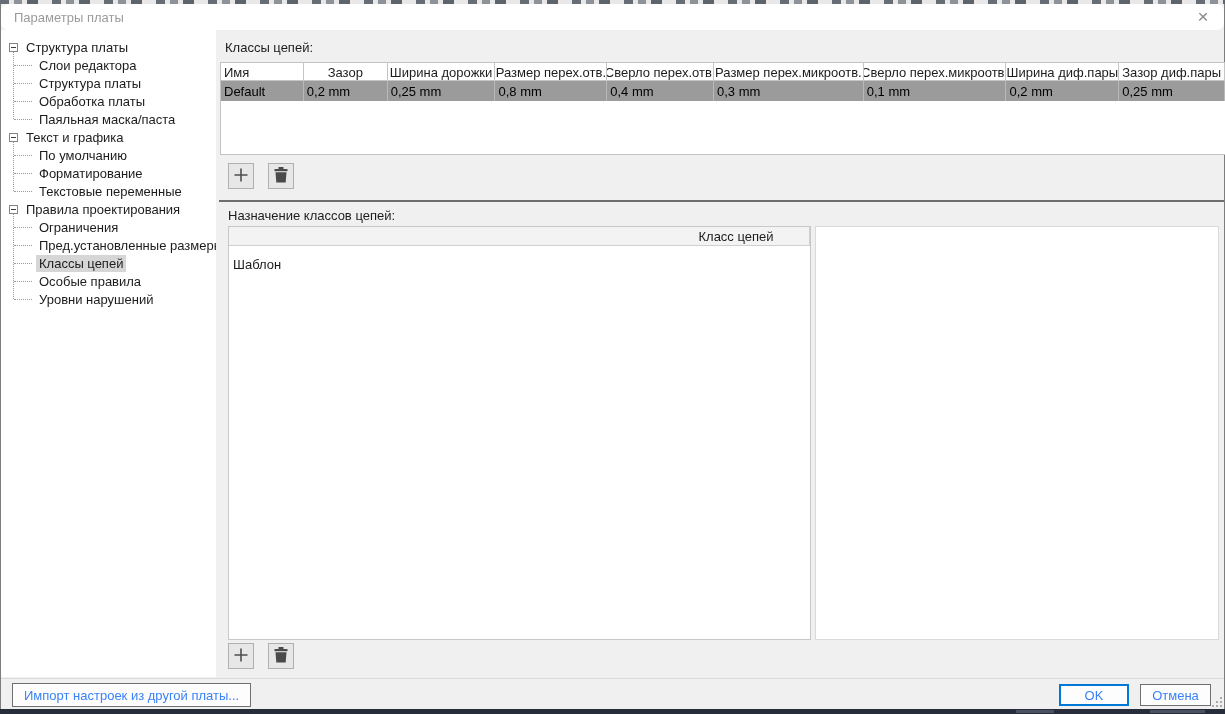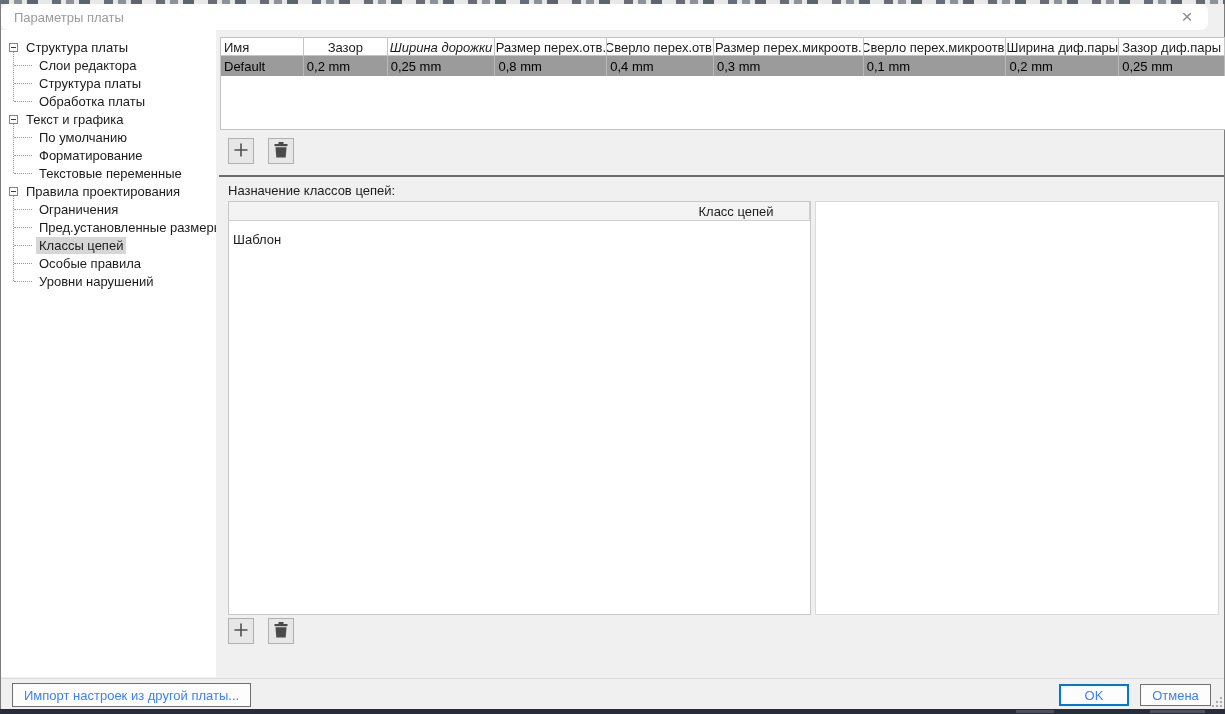--- a/index.html
+++ b/index.html
@@ -25,21 +25,21 @@
   }
   .taskbar-strip .frag { position:absolute; top:1px; height:3px; background:#4a5262; }
 
   
   .dialog {
     position:absolute; left:0; top:4px; width:1225px; height:705px;
     background:#f0f0f0;
     border-left:1px solid #7d7d7d; border-right:1px solid #7d7d7d;
   }
   .titlebar {
-    position:absolute; left:0; top:0; right:16px; height:26px;
+    position:absolute; left:0; top:0; right:0; height:26px;
     background:#ffffff; display:flex; align-items:center;border-radius:7px;
   }
   .titlebar .title { color:#9b9b9b; padding-left:13px; }
   .close-btn {
     position:absolute; right:6px; top:0; width:30px; height:26px;
     display:flex; align-items:center; justify-content:center;
     color:#8a8a8a; font-size:19px; cursor:pointer;
   }
   .content { position:absolute; left:0; top:26px; right:0; bottom:31px; background:#f0f0f0; }
 
@@ -162,20 +162,23 @@
         <div class="tree-children">
           <div class="tree-child">
             <span class="lbl">Слои редактора</span>
           </div>
           <div class="tree-child">
             <span class="lbl">Структура платы</span>
           </div>
           <div class="tree-child">
             <span class="lbl">Обработка платы</span>
           </div>
+          <div class="tree-child">
+            <span class="lbl">Паяльная маска/паста</span>
+          </div>
         </div>
         <div class="tree-root">
           <span class="expand-box"></span>
           <span class="lbl">Текст и графика</span>
         </div>
         <div class="tree-children">
           <div class="tree-child">
             <span class="lbl">По умолчанию</span>
           </div>
           <div class="tree-child">
@@ -203,26 +206,27 @@
             <span class="lbl">Особые правила</span>
           </div>
           <div class="tree-child">
             <span class="lbl">Уровни нарушений</span>
           </div>
         </div>
       </div>
 
     <div class="right-pane">
 
+      <div class="section-label">Классы цепей:</div>
 
       <div class="grid" id="netclass-grid">
           <div class="grid-header">
             <div class="hcell first" style="width: 83px;">Имя</div>
             <div class="hcell" style="width: 84px;">Зазор</div>
-            <div class="hcell" style="width: 108px; font-style: italic;">Ширина дорожки</div>
+            <div class="hcell" style="width: 108px;">Ширина дорожки</div>
             <div class="hcell" style="width: 112px;">Размер перех.отв.</div>
             <div class="hcell" style="width: 107px;">Сверло перех.отв.</div>
             <div class="hcell" style="width: 150px;">Размер перех.микроотв.</div>
             <div class="hcell" style="width: 143px;">Сверло перех.микроотв.</div>
             <div class="hcell" style="width: 113px;">Ширина диф.пары</div>
             <div class="hcell" style="width: 106px; text-align: right;">Зазор диф.пары</div>
           </div>
           <div class="grid-row selected">
             <div class="cell" style="width: 83px;">Default</div>
             <div class="cell" style="width: 84px;">0,2 mm</div>

